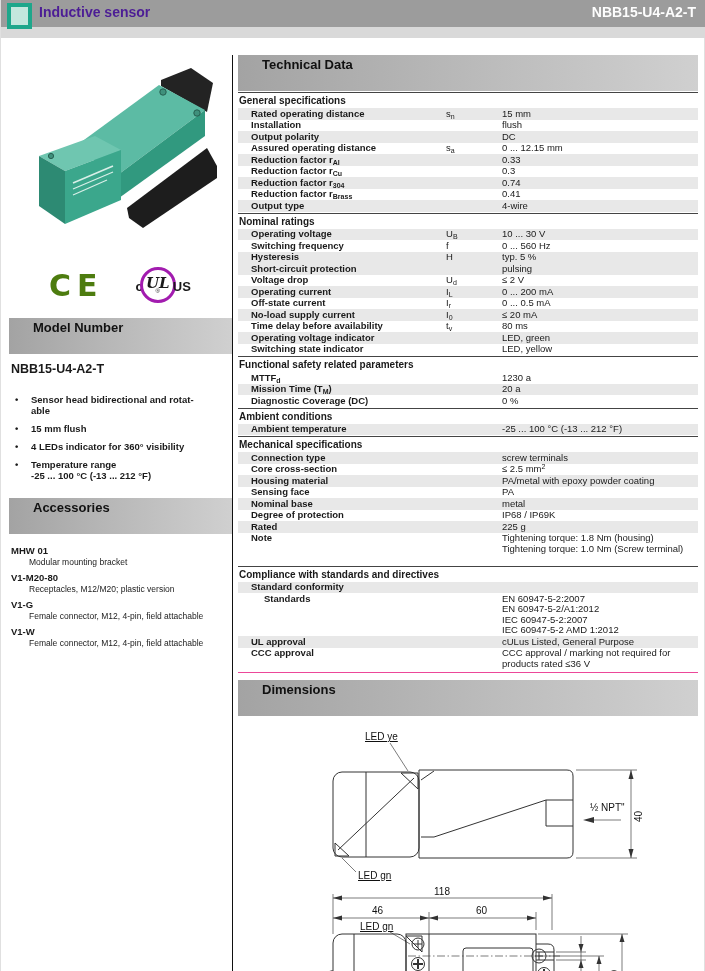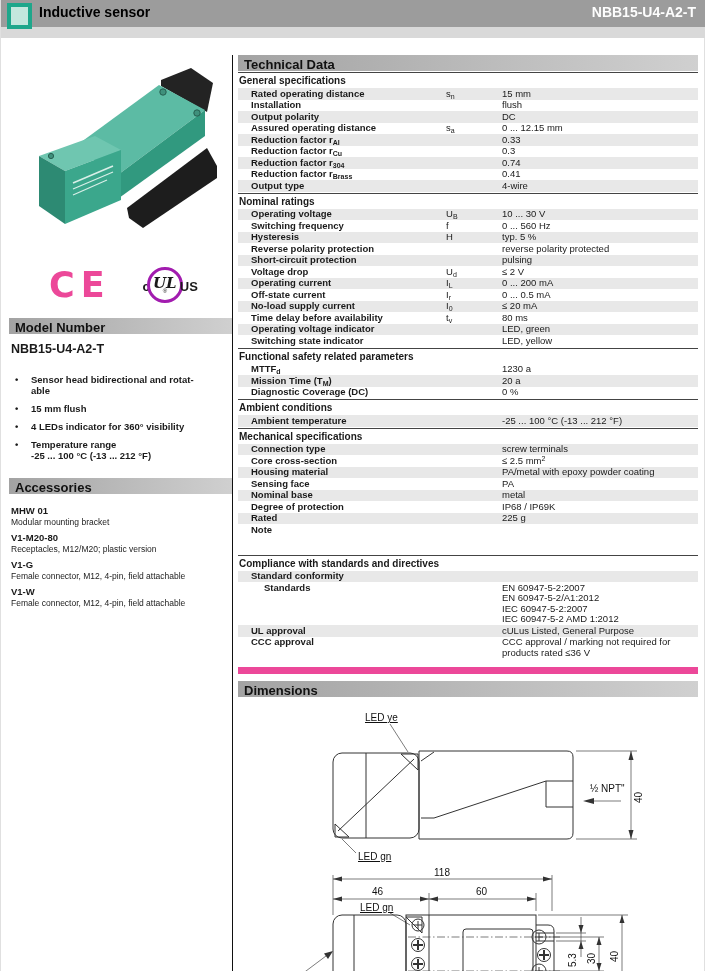--- a/index.html
+++ b/index.html
@@ -8,59 +8,59 @@
          font-family:"Liberation Sans", sans-serif; color:#1a1a1a; }
   .page { width:705px; height:971px; position:relative; background:#fff;
           border-left:1px solid #e0e0e0; border-right:1px solid #e0e0e0; }
 
   
   .topbar { position:absolute; left:0; top:0; width:705px; height:27px;
             background:#9c9c9c; display:flex; align-items:center; }
   .substrip { position:absolute; left:0; top:27px; width:705px; height:11px; background:#d9d9d9; }
   .brand-cube { position:absolute; left:6px; top:3px; width:25px; height:26px;
                 background:#c3e7dd; border:4px solid #1ea78b; z-index:2; }
-  .topbar-title { position:absolute; left:38px; top:4px; font-size:14px; font-weight:bold; color:#000000; }
+  .topbar-title { position:absolute; left:38px; top:4px; font-size:14px; font-weight:bold; color:#4c1d95; }
   .topbar-model { position:absolute; right:10px; top:4px; font-size:14px; font-weight:bold; color:#fdfdfd; }
 
   
   .left-col  { position:absolute; left:8px; top:44px; width:223px; }
   .divider   { position:absolute; left:231px; top:55px; width:1px; height:916px; background:#111; }
   .right-col { position:absolute; left:237px; top:55px; width:460px; }
 
-  .bar { background:linear-gradient(90deg,#a3a3a3,#d0d0d0); height:16px; line-height:20px;
-         padding-left:6px; font-size:13px; font-weight:bold; color:#111; }
+  .bar { background:linear-gradient(90deg,#a3a3a3,#d0d0d0); height:36px; line-height:20px;
+         padding-left:24px; font-size:13px; font-weight:bold; color:#111; }
 
   
   .photo { width:215px; height:196px; margin:12px 0 4px 2px; }
   .marks { height:58px; display:flex; align-items:center; padding-left:40px; }
-  .ce-mark { font-size:35px; font-weight:600; letter-spacing:6px; color:#ec4899;
+  .ce-mark { font-size:30px; font-weight:600; letter-spacing:6px; color:#4d7c0f;
              font-family:"DejaVu Sans", sans-serif; }
   .ul-wrap { display:inline-flex; align-items:flex-end; margin-left:32px; }
   .ul-c  { font-size:13px; font-weight:bold; margin-right:-3px; margin-bottom:9px; }
   .ul-circle { width:36px; height:36px; border:3px solid #a21caf; border-radius:50%;
                display:flex; flex-direction:column; align-items:center; justify-content:center; }
   .ul-letters { font-size:15px; font-weight:bold; font-style:italic;
                 font-family:"DejaVu Serif", serif; line-height:12px; }
   .ul-r { font-size:6px; line-height:5px; }
   .ul-us { font-size:13px; font-weight:bold; margin-left:-3px; margin-bottom:9px; }
 
   .model-bar { margin-top:4px; }
   .model-value { font-size:12.5px; font-weight:bold; padding:8px 0 10px 2px; }
   .features-list { list-style:none; padding:8px 2px 10px 6px; }
   .features-list li { display:flex; font-size:9.5px; font-weight:bold; margin-bottom:7px; line-height:11px; }
   .features-list .bullet { width:16px; flex:0 0 16px; }
   .acc-list { padding:6px 2px 0 2px; }
   .acc-name { font-size:9.5px; font-weight:bold; margin-top:5px; }
-  .acc-desc { font-size:8.5px; margin-top:1px; color:#222; }
+  .acc-desc { font-size:8.5px; margin-top:1px; color:#222;margin-left:18px; }
 
   
-  .tech-table { border-bottom:7px solid #ec4899; padding-bottom:8px; }
+  .tech-table { border-bottom:1px solid #ec4899; padding-bottom:2px; }
   .tsection { font-size:10px; font-weight:bold; border-top:1px solid #444;
               padding:2px 0 2px 1px; margin-top:1px; }
-  .tsection.gap { margin-top:19px; }
+  .tsection.gap { margin-top:11px; }
   .trow { display:flex; align-items:flex-start; padding:0.5px 0; min-height:10.5px; }
   .trow.shaded { background:#e8e8e8; }
   .tlabel { flex:0 0 208px; padding-left:13px; font-size:9.5px; line-height:10.5px;font-weight:bold; }
   .tlabel.ind2 { padding-left:26px; }
   .tsym { flex:0 0 56px; font-size:9.5px; line-height:10.5px; }
   .tvalue { flex:1; font-size:9.5px; line-height:10.5px; }
   sub { font-size:7px; vertical-align:-2px; line-height:0; }
   sup { font-size:7px; vertical-align:3px; line-height:0; }
 
   .dim-bar { margin-top:7px; }
@@ -214,25 +214,20 @@
         <div class="trow">
           <span class="tlabel">Switching frequency</span>
           <span class="tsym">f</span>
           <span class="tvalue">0 ... 560 Hz</span>
         </div>
         <div class="trow shaded">
           <span class="tlabel">Hysteresis</span>
           <span class="tsym">H</span>
           <span class="tvalue">typ. 5  %</span>
         </div>
-        <div class="trow">
-          <span class="tlabel">Reverse polarity protection</span>
-          <span class="tsym"></span>
-          <span class="tvalue">reverse polarity protected</span>
-        </div>
         <div class="trow shaded">
           <span class="tlabel">Short-circuit protection</span>
           <span class="tsym"></span>
           <span class="tvalue">pulsing</span>
         </div>
         <div class="trow">
           <span class="tlabel">Voltage drop</span>
           <span class="tsym">U<sub>d</sub></span>
           <span class="tvalue">≤ 2 V</span>
         </div>
@@ -320,20 +315,21 @@
           <span class="tvalue">IP68 / IP69K</span>
         </div>
         <div class="trow shaded">
           <span class="tlabel">Rated</span>
           <span class="tsym"></span>
           <span class="tvalue">225 g</span>
         </div>
         <div class="trow">
           <span class="tlabel">Note</span>
           <span class="tsym"></span>
+          <span class="tvalue">Tightening torque: 1.8 Nm (housing)<br>Tightening torque: 1.0 Nm (Screw terminal)</span>
         </div>
         <div class="tsection gap">Compliance with standards and directives</div>
         <div class="trow shaded">
           <span class="tlabel">Standard conformity</span>
           <span class="tsym"></span>
           <span class="tvalue"></span>
         </div>
         <div class="trow">
           <span class="tlabel ind2">Standards</span>
           <span class="tsym"></span>

